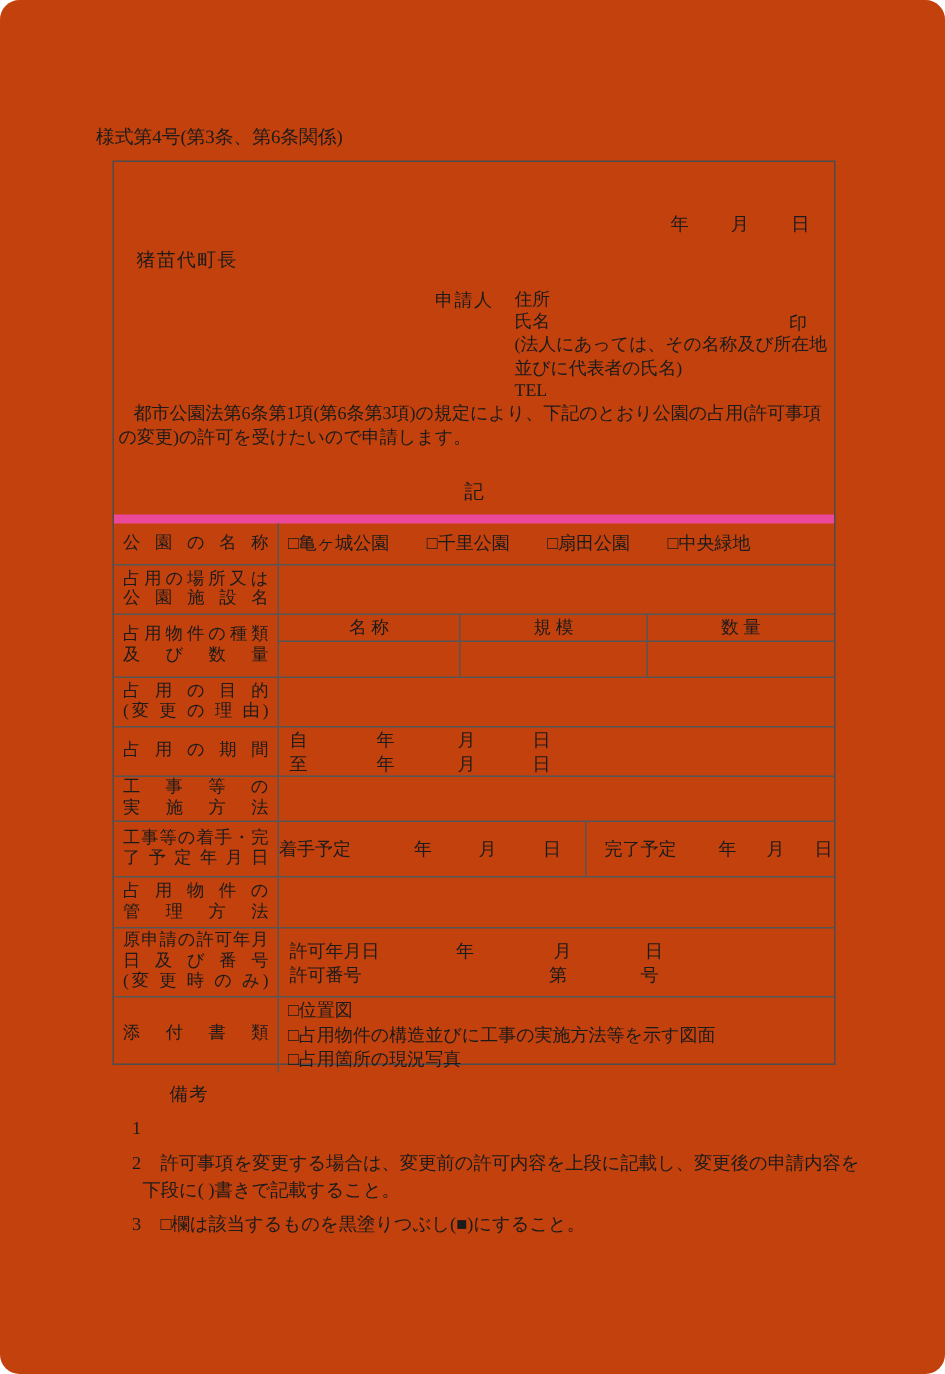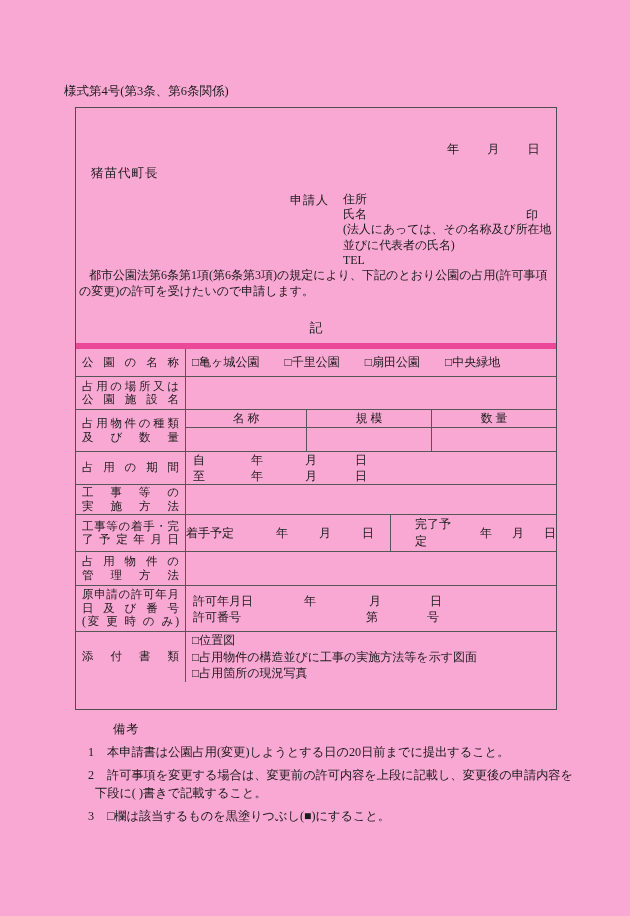--- a/index.html
+++ b/index.html
@@ -3,21 +3,21 @@
 <meta charset="utf-8">
 <style>
   html,body { margin:0; padding:0; }
   body {
     width:630px; height:916px;
     background:#ffffff;
     font-family:"Liberation Serif","DejaVu Serif",serif;
     color:#1b1b1b;
     -webkit-font-smoothing:antialiased;
   }
-  .page { position:relative; width:630px; height:916px; background:#f9a8d4; overflow:hidden; }
+  .page { position:relative; width:630px; height:916px; background:#c2410c; overflow:hidden;border-radius:13px; }
 
   .form-number { position:absolute; left:64px; top:83px; font-size:12.5px; }
 
   .box {
     position:absolute; left:75px; top:107px;
     width:482px; height:603px;
     border:1px solid #4d4d4d;
     box-sizing:border-box;
     font-size:12px;
   }
@@ -50,21 +50,21 @@
   .cell-col  { display:flex; flex-direction:column; justify-content:center; line-height:16px; }
 
   
   .sub-grid { display:grid; grid-template-columns:121px 125px 1fr; grid-template-rows:18px 1fr; height:100%; }
   .sub-h { text-align:center; font-size:11.8px; line-height:17px; border-bottom:1px solid #565656; box-sizing:border-box; }
   .sub-c1,.sub-c2 { border-right:1px solid #565656; box-sizing:border-box; }
 
   
   .sch-wrap { display:flex; height:100%; }
   .sch-1 { flex:0 0 205px; box-sizing:border-box; border-right:1px solid #565656; display:flex; align-items:center; }
-  .sch-2 { flex:1; display:flex; align-items:center; } .ml6{margin-left:0} .ml7{margin-left:7px} .ml8{margin-left:24px}
+  .sch-2 { flex:1; display:flex; align-items:center; } .ml6{margin-left:0} .ml7{margin-left:7px} .ml8{margin-left:12px}
   .ml20{margin-left:20px} .ml28{margin-left:28px} .ml31{margin-left:31px}
   .ml35{margin-left:35px} .ml39{margin-left:39px} .ml42{margin-left:42px} .ml43{margin-left:43px}
   .ml46{margin-left:46px} .ml48{margin-left:48px} .ml50{margin-left:50px} .ml122{margin-left:122px}
 
   .attach { padding-left:6px; line-height:16.5px; }
 
   
   .notes { position:absolute; left:75px; top:721px; width:512px; font-size:12.2px; }
   .notes-heading { letter-spacing:1px;margin-left:38px; }
   .note-item { display:flex; margin-top:4.5px; padding-left:13px; line-height:18.5px; }
@@ -139,20 +139,27 @@
             <div class="sub-h sub-c1">名 称</div>
             <div class="sub-h sub-c2">規 模</div>
             <div class="sub-h">数 量</div>
             <div class="sub-c1"></div>
             <div class="sub-c2"></div>
             <div></div>
           </div>
         </div>
       </div>
 
+      <div class="t-row h33">
+        <div class="t-label">
+          <div class="jl">占 用 の 目 的</div>
+          <div class="jl">(変 更 の 理 由)</div>
+        </div>
+        <div class="t-cell"></div>
+      </div>
 
       <div class="t-row h33">
         <div class="t-label">
             <div class="jl">占 用 の 期 間</div>
           </div>
         <div class="t-cell cell-col">
           <div>
             <span class="ml7">自</span>
             <span class="ml43">年</span>
             <span class="ml39">月</span>
@@ -238,21 +245,20 @@
         </div>
       </div>
 
     </div>
   </div>
 
   <div class="notes">
     <div class="notes-heading">備考</div>
     <div class="note-item">
       <span class="note-num">1</span>
-      <span>本申請書は公園占用(変更)しようとする日の20日前までに提出すること。</span>
     </div>
     <div class="note-item">
       <span class="note-num">2</span>
       <span>
         <span>許可事項を変更する場合は、変更前の許可内容を上段に記載し、変更後の申請内容を</span>
         <span class="note-cont" style="display:block;">下段に(  )書きで記載すること。</span>
       </span>
     </div>
     <div class="note-item">
       <span class="note-num">3</span>

